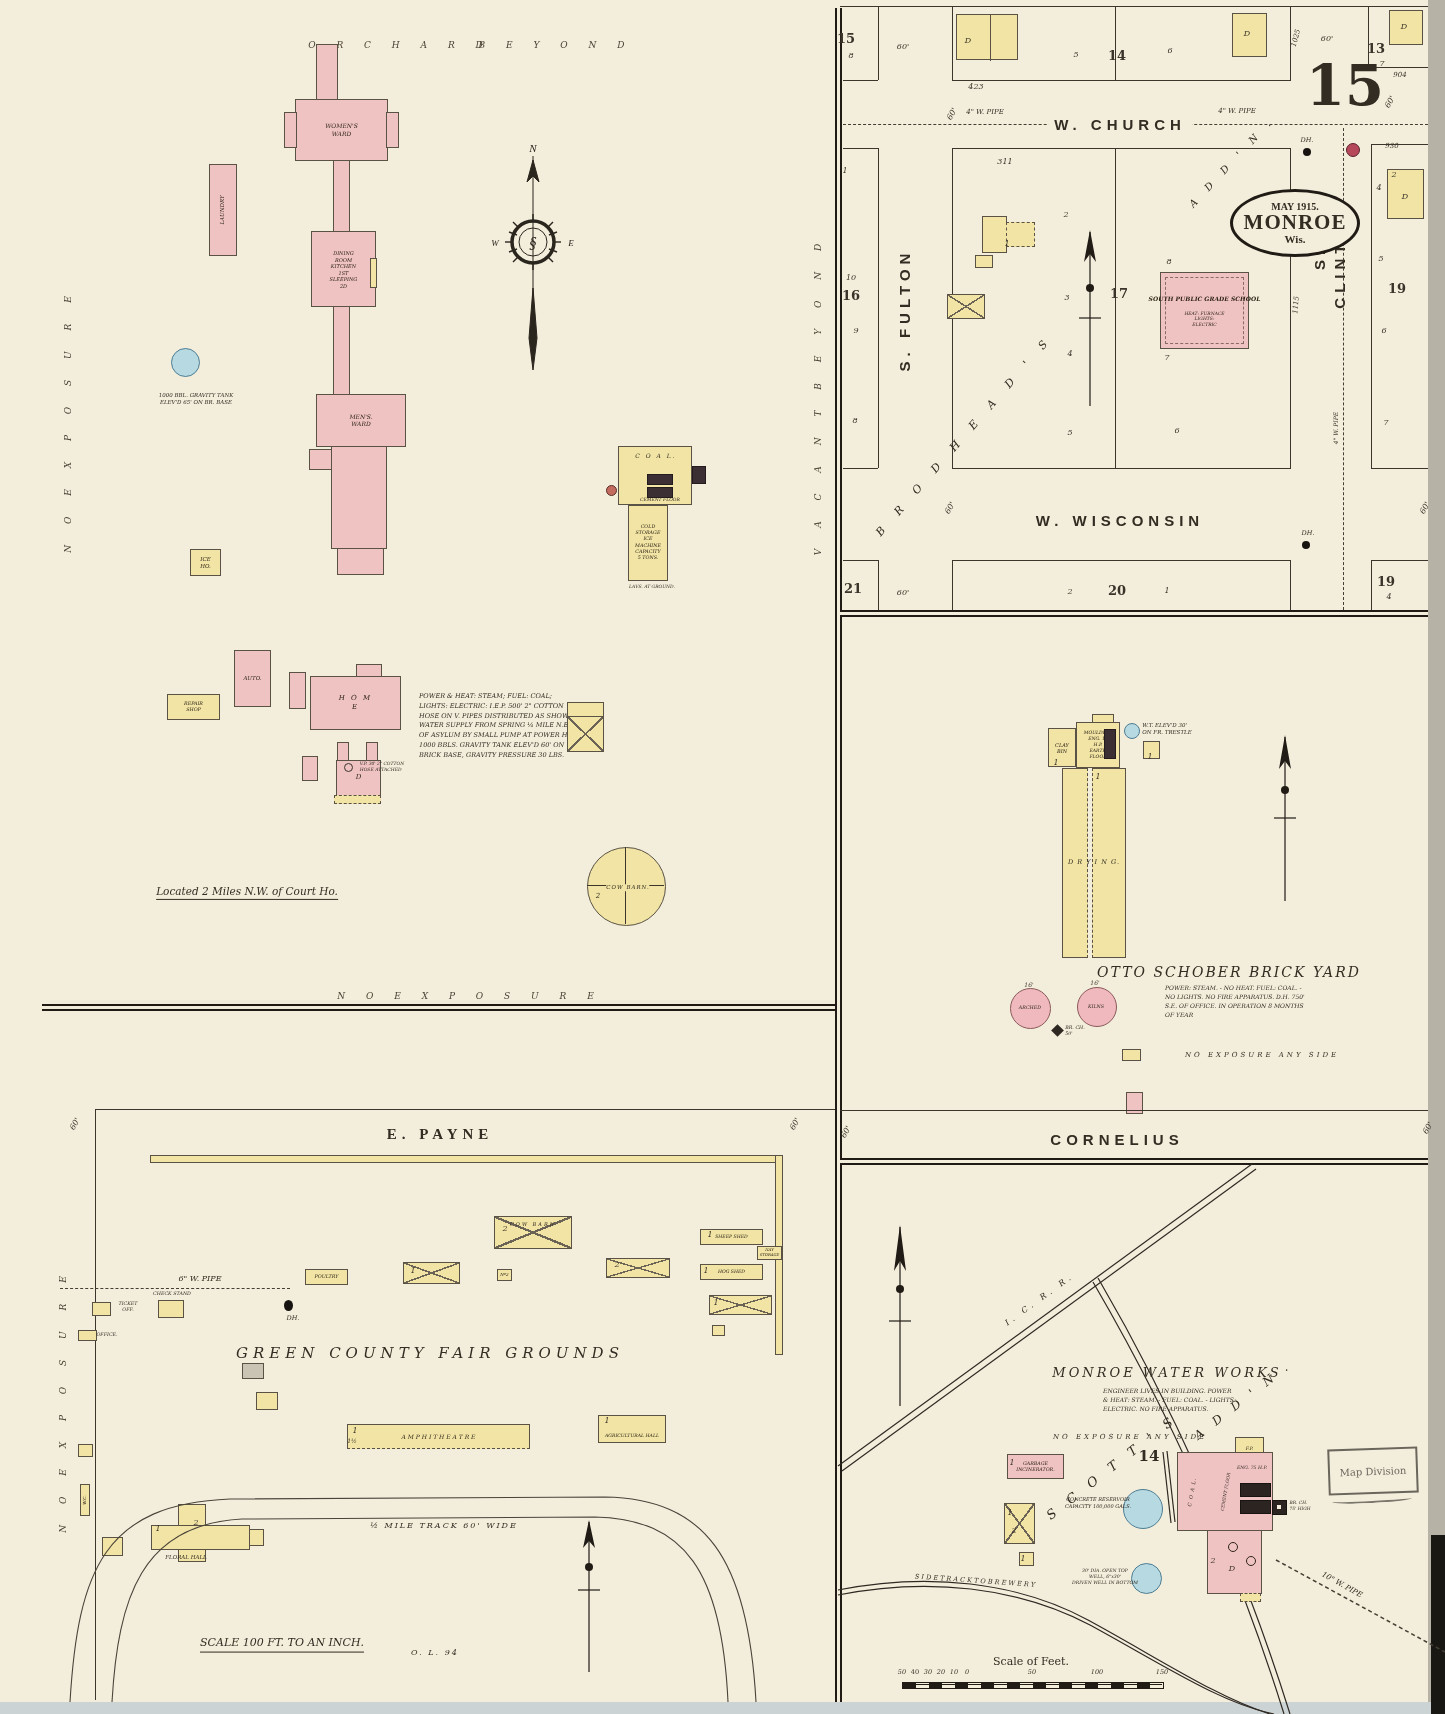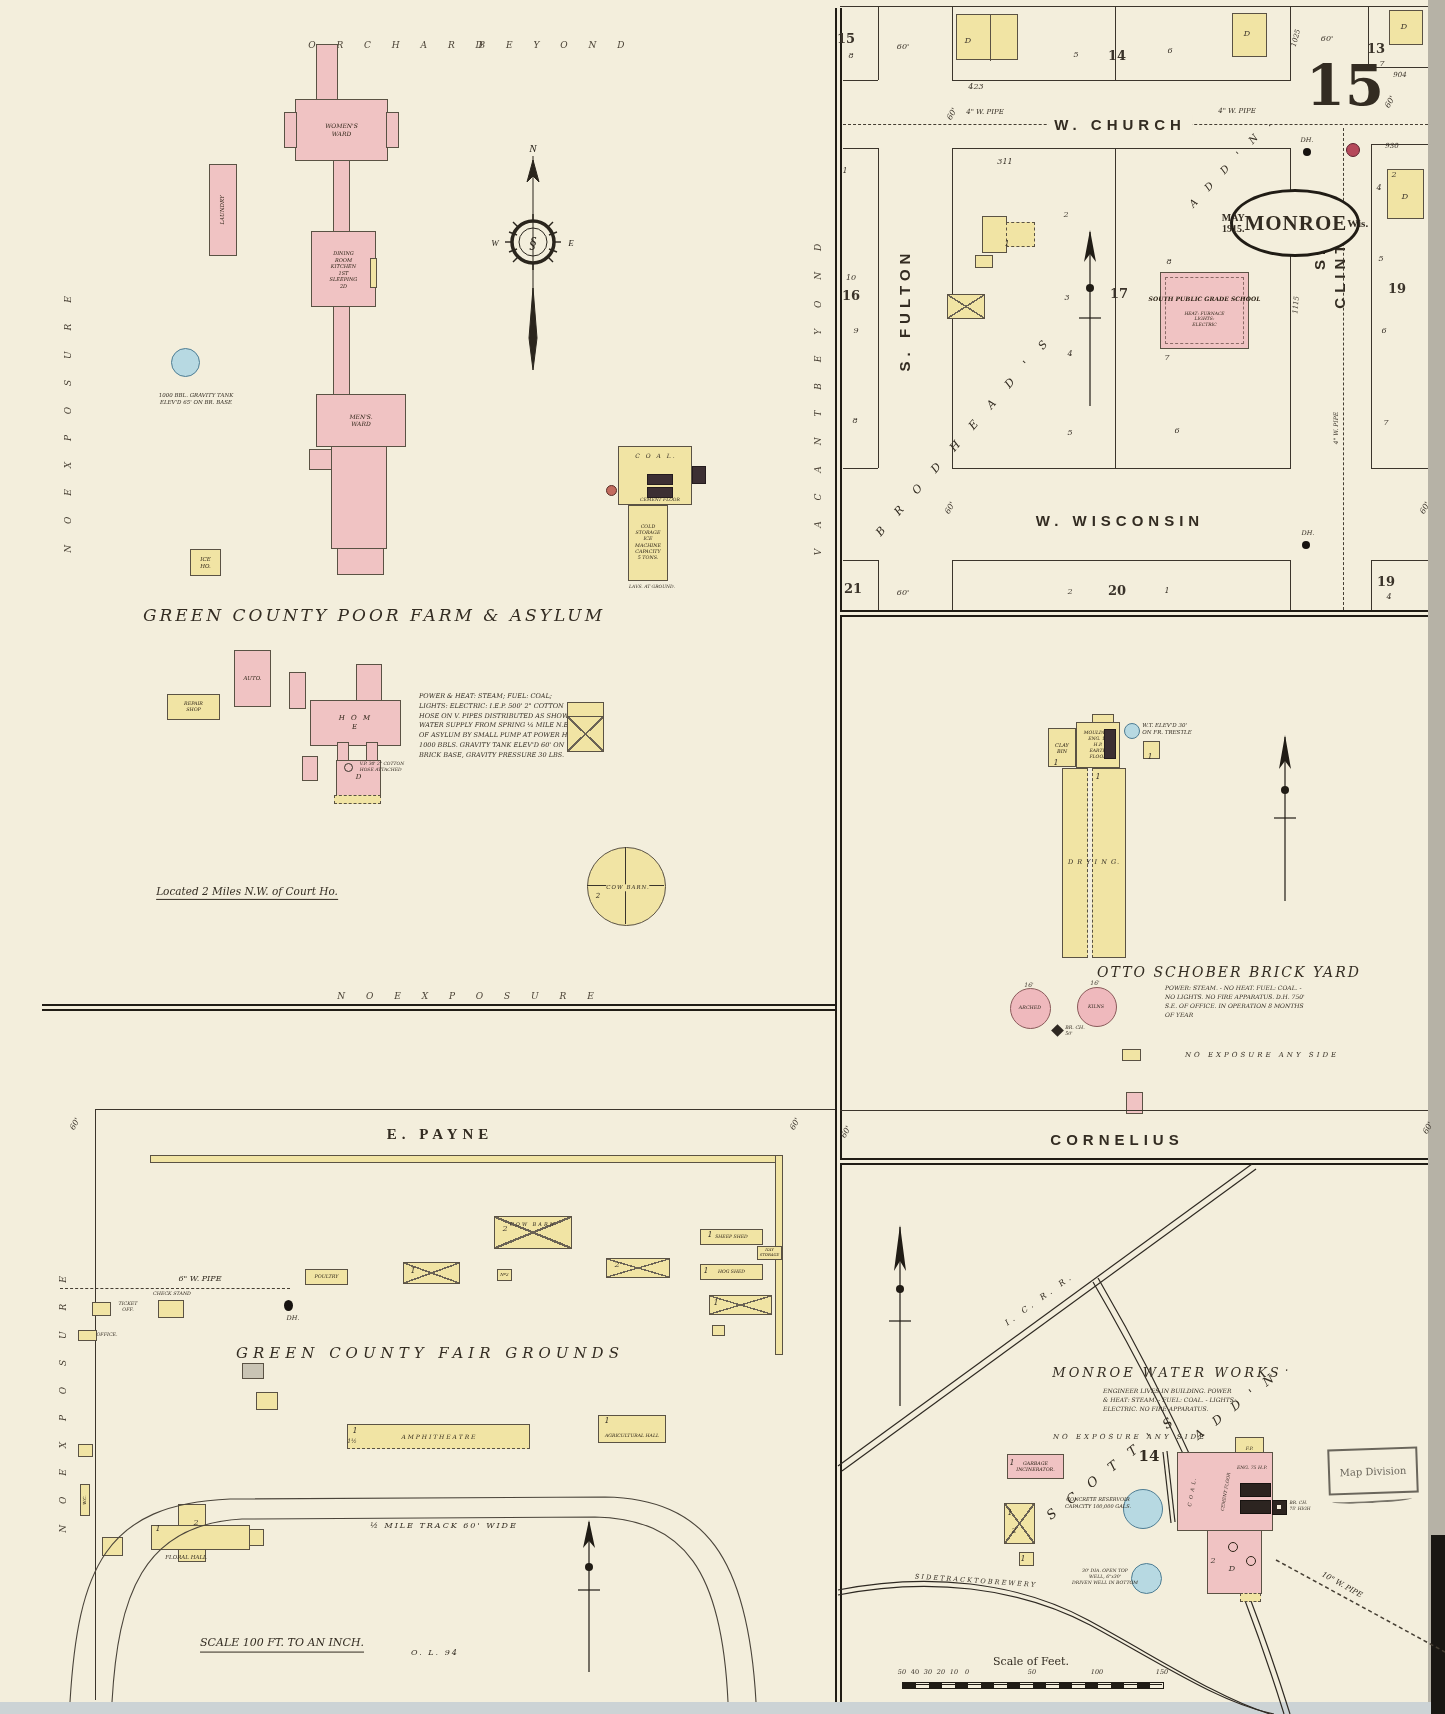--- a/index.html
+++ b/index.html
@@ -25,21 +25,21 @@
   .bp{background:#f0c3c3;}  .by{background:#f1e4a4;}  .bgy{background:#c9c4b4;}
   .bb{background:#b7d9e2;border:1px solid #4e7d93;border-radius:50%;}
   .bpk{background:#efb9bd;border:1px solid #8a5a5a;border-radius:50%;}
   .xb{background-image:
       linear-gradient(to top right,transparent 48%,#6b6355 48%,#6b6355 52%,transparent 52%),
       linear-gradient(to bottom right,transparent 48%,#6b6355 48%,#6b6355 52%,transparent 52%);}
   .blb{position:absolute;left:50%;top:50%;transform:translate(-50%,-50%);font-family:"DejaVu Serif",serif;
        font-style:italic;font-size:5.5px;text-align:center;white-space:pre-line;line-height:1.3;color:#2e2417;}
   .dot{position:absolute;background:#171310;border-radius:50%;}
   .num{position:absolute;font-family:"DejaVu Serif",serif;color:#3a332a;}
-  .stamp-oval{position:absolute;border:3.5px solid #201c15;border-radius:50%;display:flex;flex-direction:row;
+  .stamp-oval{position:absolute;border:3.5px solid #201c15;border-radius:50%;display:flex;flex-direction:column;
        align-items:center;justify-content:center;background:#f3eedc;text-align:center;}
   svg{position:absolute;overflow:visible;}
 </style>
 </head>
 <body>
 
 <div id="sheet">
 
   <div class="abs" style="left:1428px;top:0;width:17px;height:1714px;background:#b6b2a6;"></div>
   <div class="abs" style="left:1431px;top:1535px;width:14px;height:179px;background:#191713;"></div>
@@ -130,33 +130,32 @@
   <div class="abs" style="left:606px;top:485px;width:9px;height:9px;background:#c26b5e;border:1px solid #5a2f28;border-radius:50%;"></div>
   <div class="b by" style="left:628px;top:505px;width:40px;height:76px;">
     <span class="blb" style="font-size:4.8px;">COLD
 STORAGE
 ICE MACHINE
 CAPACITY
 5 TONS.</span>
   </div>
   <div class="lb hand" style="left:652px;top:587px;font-size:4.5px;">LAVS. AT GROUND.</div>
 
-  <div class="lb title" style="left:374px;top:615px;font-size:17px;letter-spacing:3px;white-space:nowrap;">GREEN COUNTY POOR FARM &amp; ASYLUM</div>
 
   <div class="b bp" style="left:234px;top:650px;width:37px;height:57px;">
     <span class="blb">AUTO.</span>
   </div>
   <div class="b by" style="left:167px;top:694px;width:53px;height:26px;">
     <span class="blb" style="font-size:4.8px;">REPAIR
 SHOP</span>
   </div>
   <div class="b bp" style="left:289px;top:672px;width:17px;height:37px;"></div>
 
   <div class="b bp" style="left:356px;top:664px;width:26px;height:37px;"></div>
-  <div class="b bp" style="left:310px;top:700px;width:91px;height:46px;">
+  <div class="b bp" style="left:310px;top:676px;width:91px;height:54px;">
     <span class="blb" style="font-size:7px;letter-spacing:2px;">H O M E</span>
   </div>
   <div class="b bp" style="left:337px;top:742px;width:12px;height:19px;"></div>
   <div class="b bp" style="left:366px;top:742px;width:12px;height:19px;"></div>
   <div class="b bp" style="left:336px;top:760px;width:45px;height:36px;">
     <span class="blb" style="font-size:7px;">D</span>
   </div>
   <div class="b by" style="left:334px;top:795px;width:47px;height:9px;border-style:dashed;"></div>
   <div class="b bp" style="left:302px;top:756px;width:16px;height:25px;"></div>
   <div class="abs" style="left:344px;top:763px;width:7px;height:7px;border:1px solid #3b352c;border-radius:50%;"></div>

